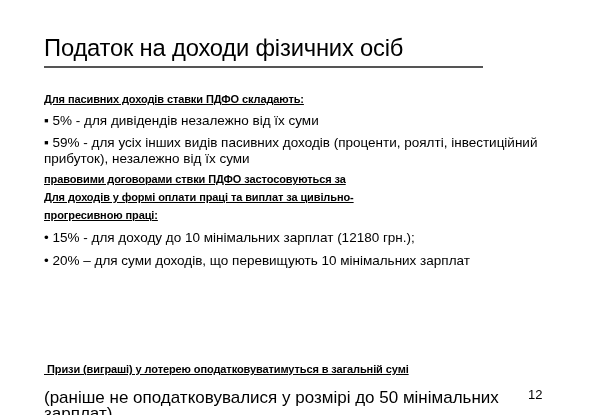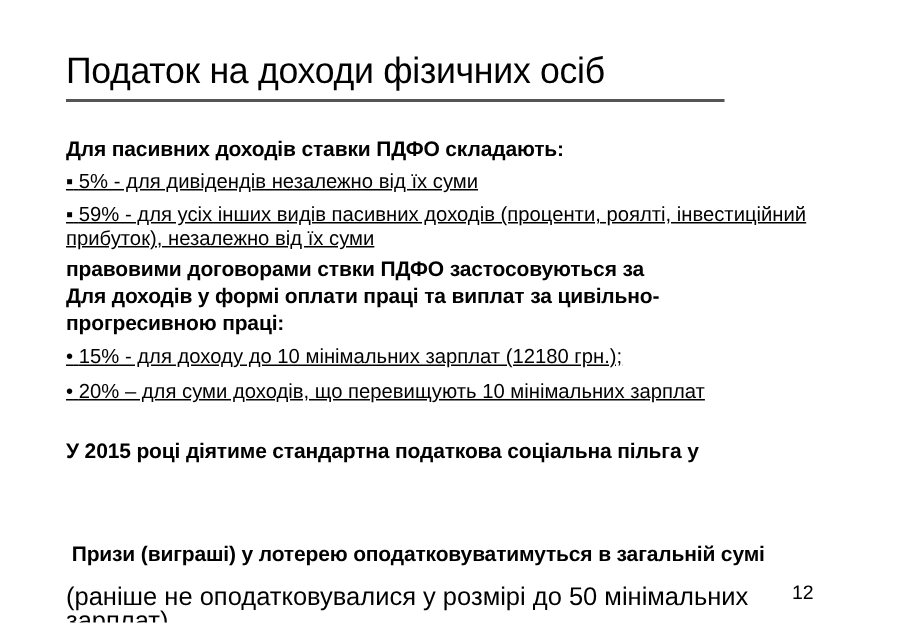--- a/index.html
+++ b/index.html
@@ -11,24 +11,24 @@
       position: absolute; left: 44px; top: 34px;
       font-size: 24.5px; font-weight: normal; letter-spacing: -0.2px;
       transform: scaleX(0.97); transform-origin: left;
     }
     .rule {
       position: absolute; left: 44px; top: 66px; width: 440px; height: 2px; background: #555;
     }
     .rule.full { width: 439px; }
     .block { position: absolute; left: 44px; width: 520px; }
     .h {
-      font-weight: bold; font-size: 14px; line-height: 18px;
+      font-weight: bold; font-size: 11px; text-decoration: underline; line-height: 18px;
       letter-spacing: -0.1px;
     }
-    .item { font-size: 13.5px; line-height: 16px; text-decoration: underline; }
+    .item { font-size: 13.5px; line-height: 16px; }
     .p { font-size: 17px; line-height: 16px; margin-top: 12px; }
     .page-num { position: absolute; left: 528px; top: 387px; font-size: 13px; }
   </style>
 </head>
 <body>
 
 <div class="title">Податок на доходи фізичних осіб</div>
 <div class="rule full"></div>
 
 <div class="block" style="top:90px;">
@@ -52,21 +52,20 @@
     <span>•</span>
     <span>15% - для доходу до 10 мінімальних зарплат (12180 грн.);</span>
   </div>
   <div class="item" style="margin-top:7px;">
     <span>•</span>
     <span>20% – для суми доходів, що перевищують 10 мінімальних зарплат</span>
   </div>
 </div>
 
 <div class="block" style="top:291px;">
-  <div class="h">У 2015 році діятиме  стандартна податкова соціальна пільга у</div>
 </div>
 
 <div class="block" style="top:360px;">
   <div class="h" style="white-space:pre;"> Призи (виграші) у лотерею оподатковуватимуться в загальній сумі</div>
   <div class="p">(раніше  не оподатковувалися у розмірі до 50 мінімальних зарплат).</div>
 </div>
 
 <div class="page-num">12</div>
 
 </body></html>

